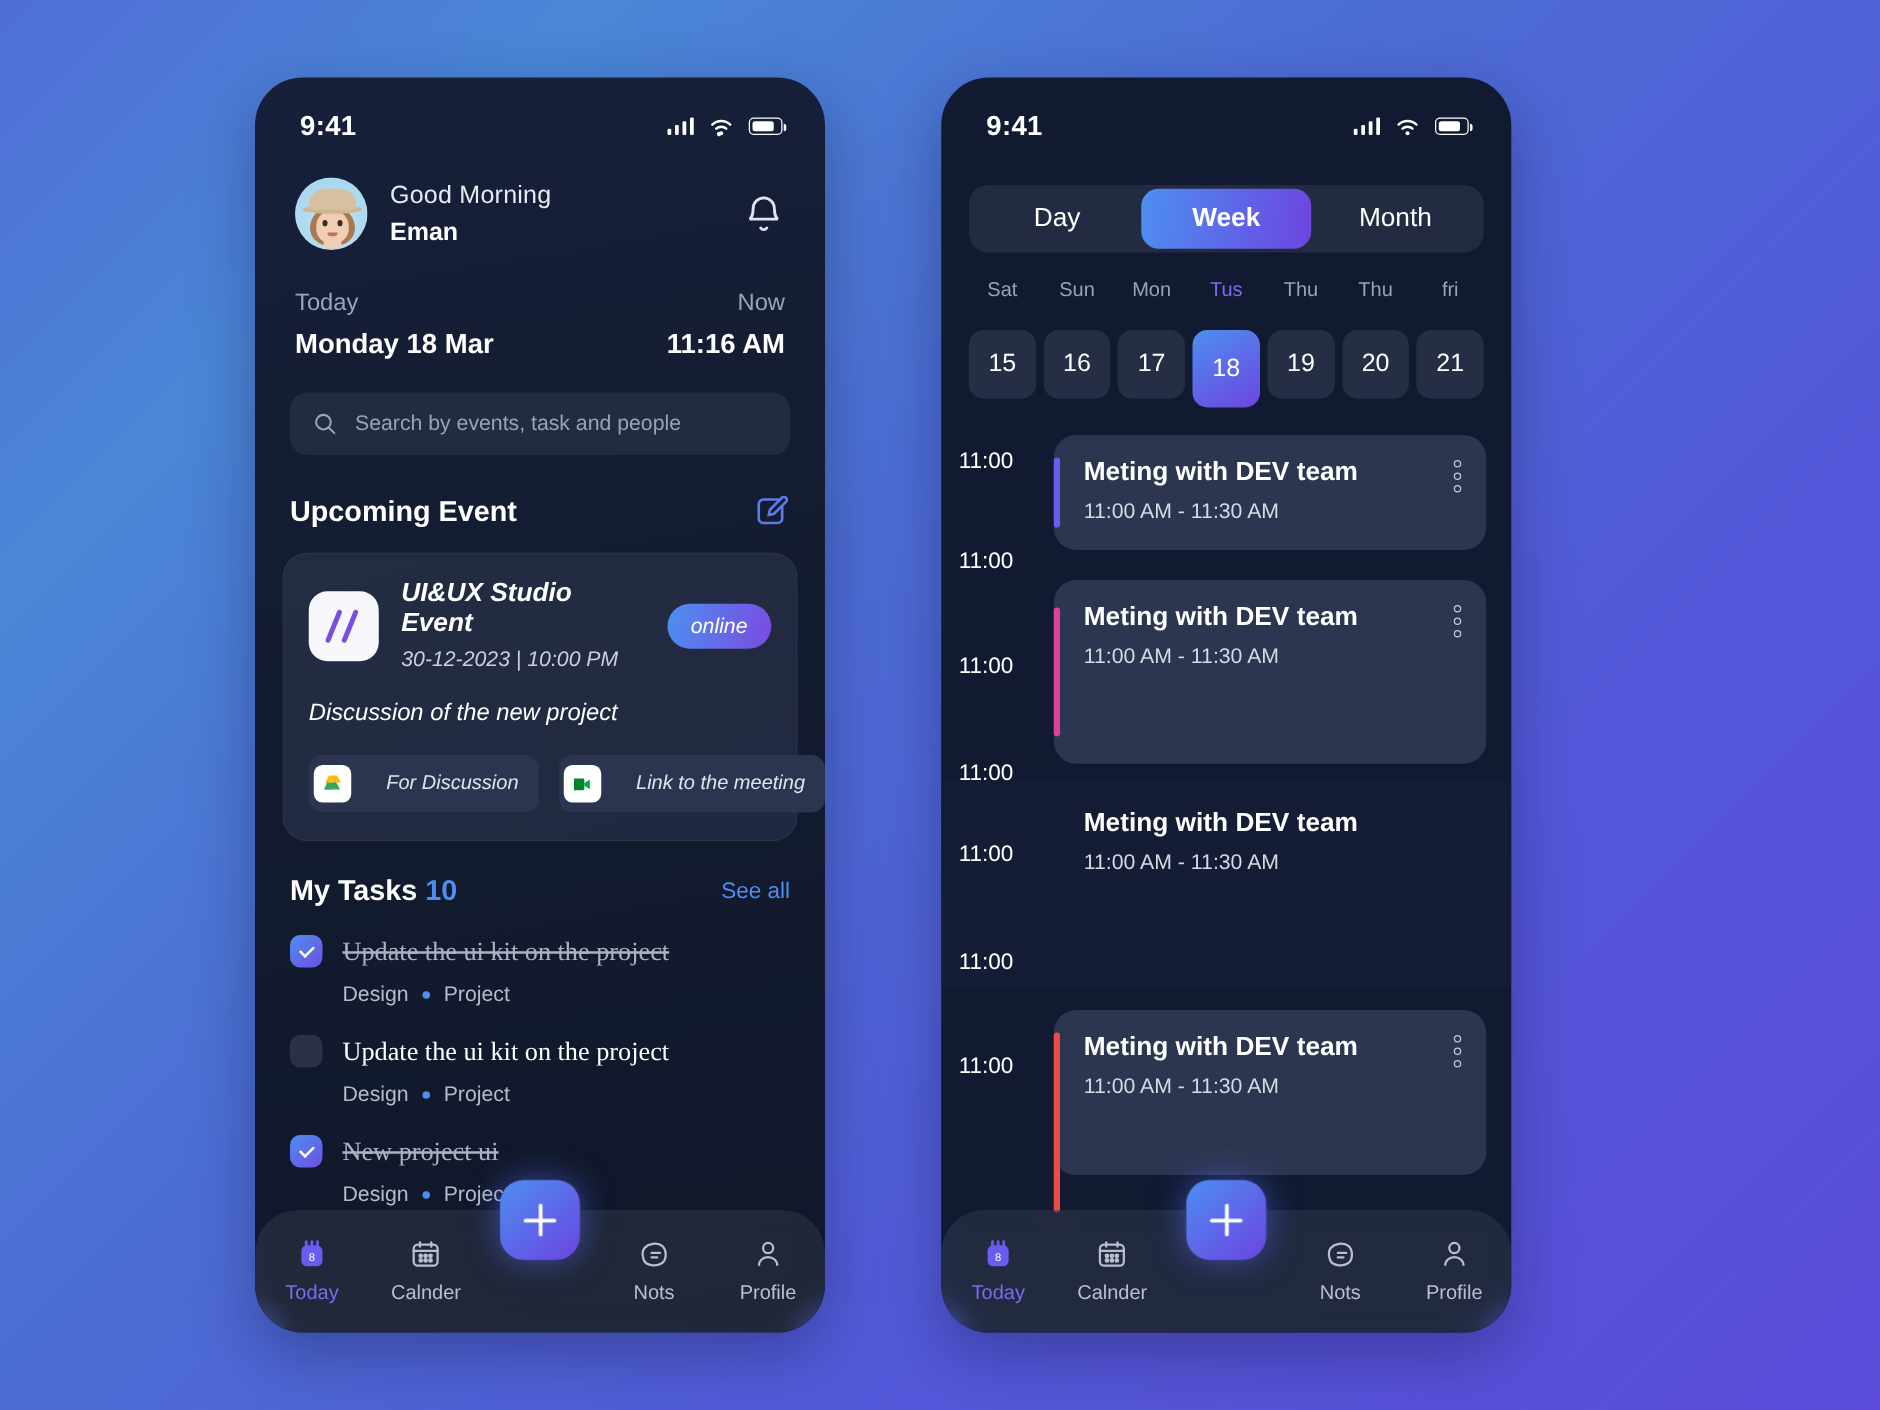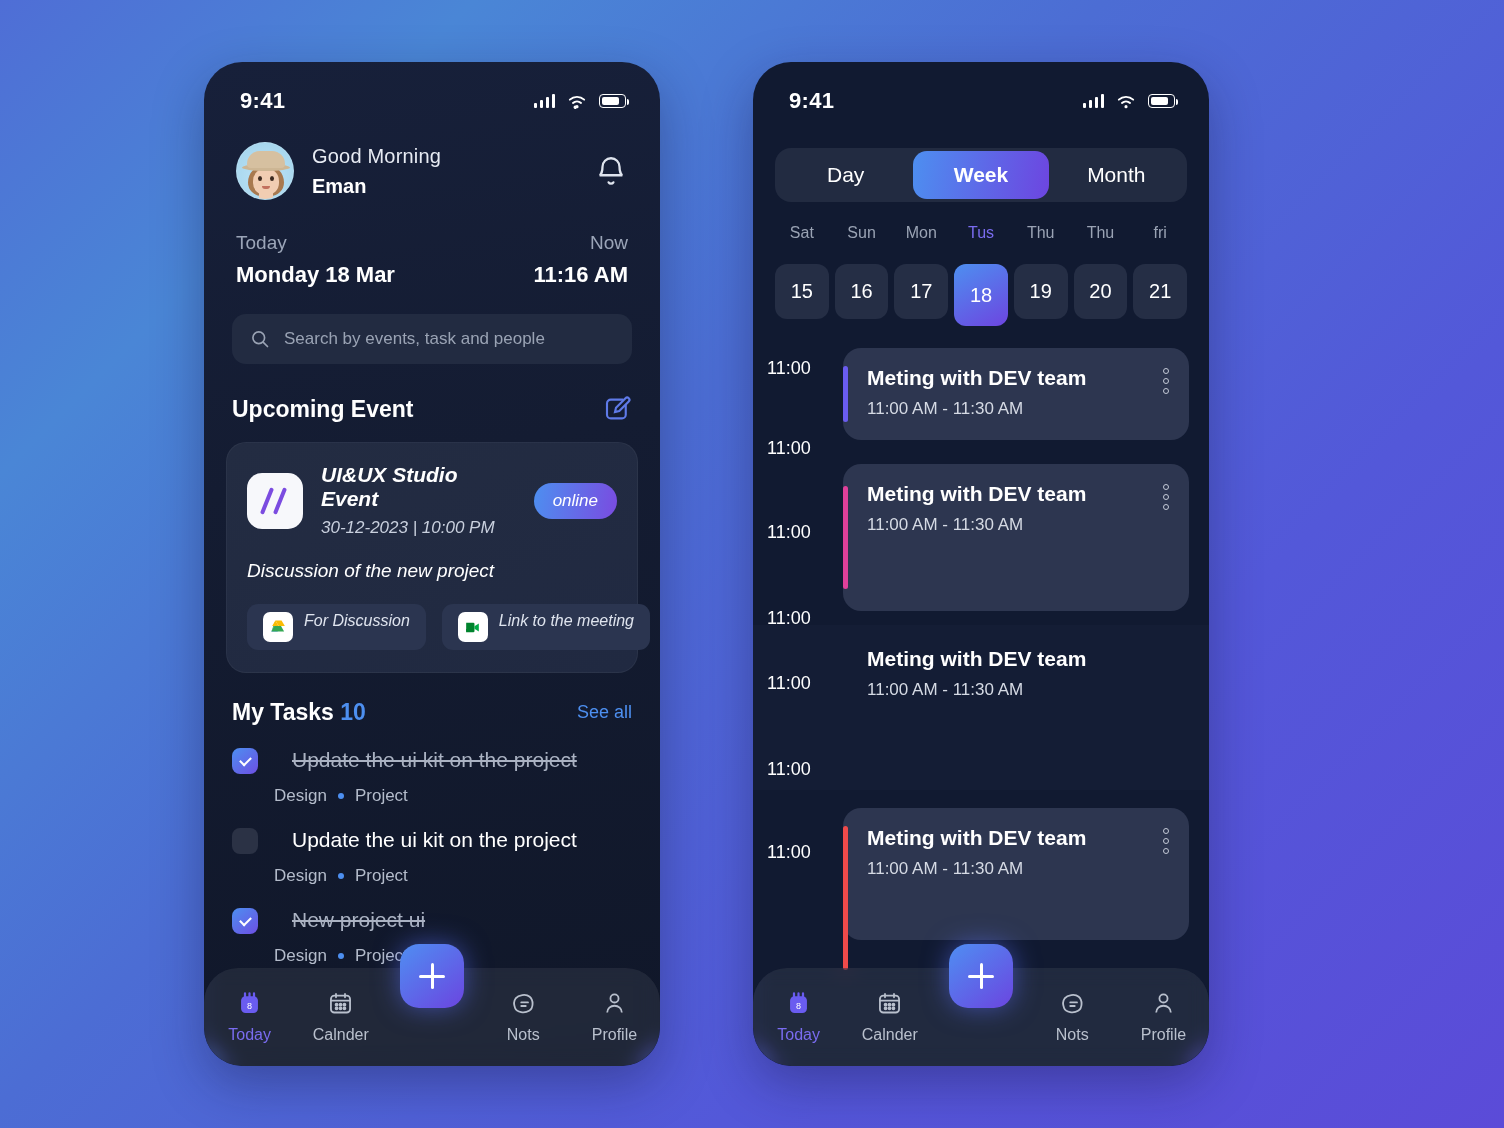--- a/index.html
+++ b/index.html
@@ -89,30 +89,30 @@
     border-radius:3px; transform:rotate(22deg); }
   .ev-logo i:nth-child(1){ left:18px; top:14px; }
   .ev-logo i:nth-child(2){ left:31px; top:14px; }
   .ev-meta{ flex:1; }
   .ev-title{ color:#fff; font-size:21px; font-weight:bold; }
   .ev-date{ color:#c9d0de; font-size:17px; margin-top:7px; }
   .ev-badge{ background:linear-gradient(100deg,#4d8ff0,#7a4be0); color:#fff;
     font-size:17px; padding:8px 19px; border-radius:20px; flex:none;text-align:center; }
   .ev-desc{ color:#fff; font-size:19px; margin-top:22px; }
   .chips{ display:flex; gap:16px; margin-top:22px; }
-  .chip{ background:#2b3550; border-radius:11px; display:flex; 
-    gap:11px; padding:8px 16px 8px 16px; flex:1; }
+  .chip{ background:#2b3550; border-radius:11px; display:flex; align-items:center;
+    gap:28px; padding:8px 16px 8px 4px; flex:1; }
   .chip-ic{ width:30px;height:30px;background:#fff;border-radius:7px;flex:none;
     display:flex;align-items:center;justify-content:center;}
   .chip-ic svg{ width:19px;height:19px; }
   .chip span{ color:#dfe4ee; font-size:16px; white-space:nowrap; }
 
   .tasks{ padding:0 28px; }
   .task{ margin-top:22px; }
-  .task-row{ display:flex; gap:34px; }
+  .task-row{ display:flex; align-items:center; gap:16px;font-family:Liberation Serif, serif; }
   .cb{ width:26px;height:26px;border-radius:8px;flex:none; }
   .cb.on{ background:linear-gradient(140deg,#4d8ff0,#6d4fe3);
     display:flex;align-items:center;justify-content:center; }
   .cb.on::after{ content:""; width:9px;height:5px;border-left:2.4px solid #fff;
     border-bottom:2.4px solid #fff; transform:rotate(-45deg) translate(1px,-1px); }
   .cb.off{ background:#2b3245; }
   .task-name{ color:#fff; font-size:21px; }
   .task-name.done{ color:#aab2c2; text-decoration:line-through; }
   .task-sub{ color:#b4bccb; font-size:17px; margin:12px 0 0 42px;
     display:flex; align-items:center; gap:11px; }

